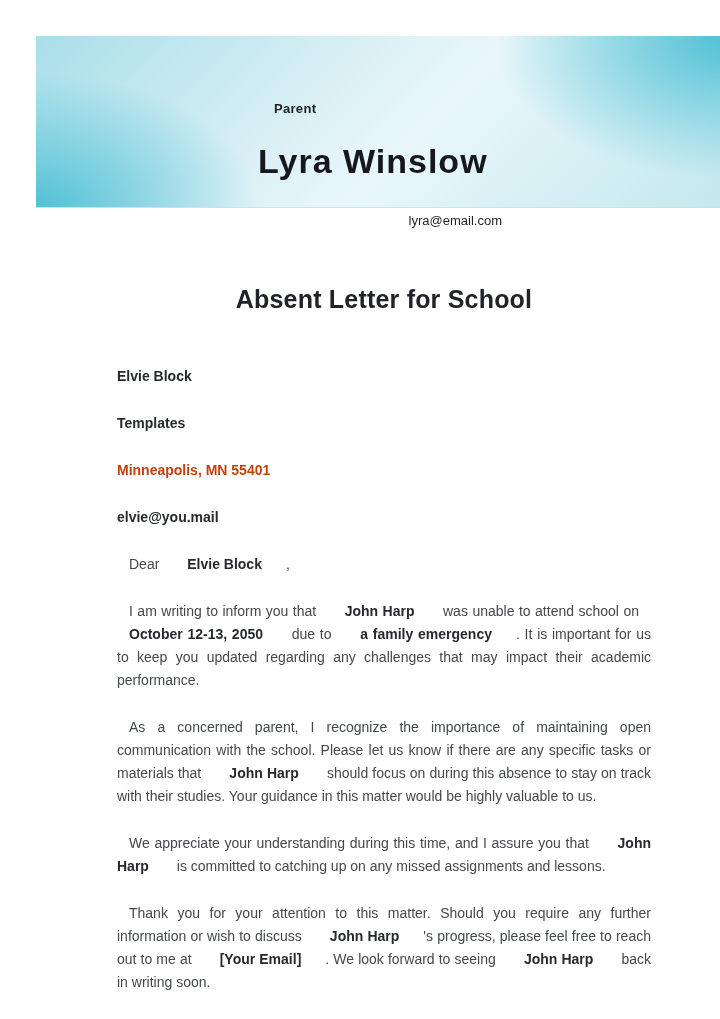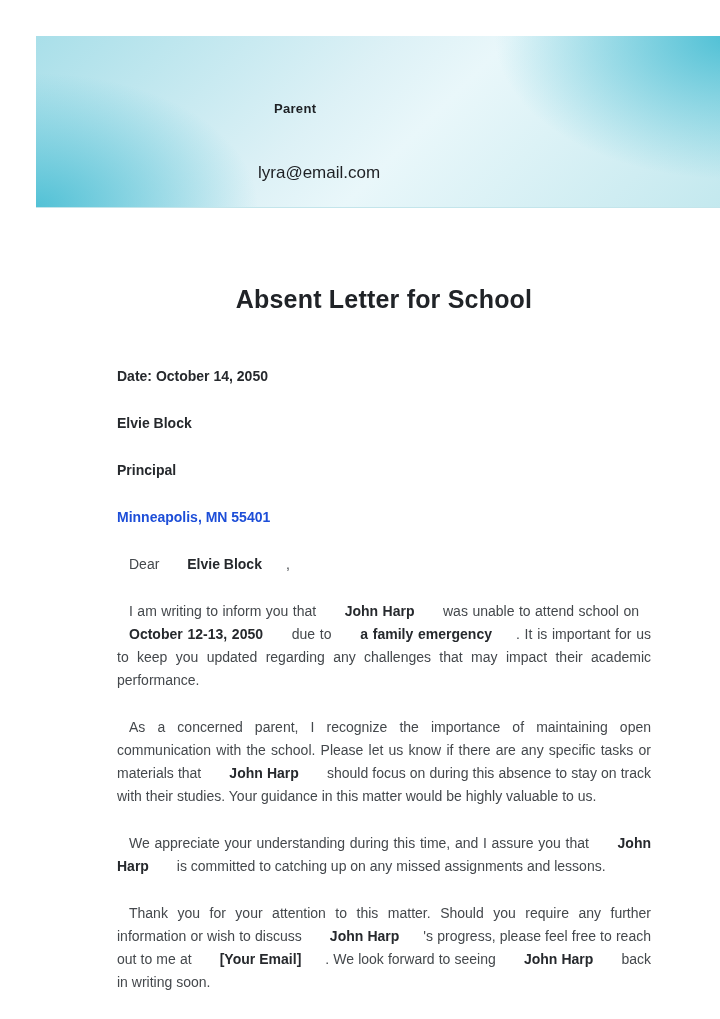--- a/index.html
+++ b/index.html
@@ -40,26 +40,26 @@
   }
   .letterhead-name {
     font-size: 34px;
     font-weight: 700;
     color: #16181c;
     letter-spacing: 1px;
     line-height: 1.05;
     white-space: nowrap;
   }
   .letterhead-email {
-    font-size: 17px;
+    font-size: 13px;
     font-weight: 500;
     color: #1d2024;
-    text-align: left;
+    text-align: right;
     padding-right: 20px;
-    margin-top: 23px;
+    margin-top: 9px;
   }
 
   
   .content {
     padding: 0 57px;
   }
   .letter-title {
     margin-top: 64px;
     text-align: center;
     font-size: 25px;
@@ -103,32 +103,33 @@
   }
 </style>
 </head>
 <body>
 
 <div class="page">
 
   <div class="letterhead">
     <div class="letterhead-inner">
       <div class="letterhead-role">Parent</div>
+      <div class="letterhead-name">Lyra Winslow</div>
       <div class="letterhead-email">lyra@email.com</div>
     </div>
   </div>
 
   <div class="content">
     <h1 class="letter-title">Absent Letter for School</h1>
 
     <div class="body-text">
-      <p style="font-weight:700;color:#26292d;">Date: October 14, 2050</p>
       <p style="font-weight:700;color:#26292d;">Elvie Block</p>
-      <p style="font-weight:700;color:#26292d;">Principal</p>
-      <p style="font-weight:700;color:#1d4ed8;">Minneapolis, MN 55401</p>
+      <p style="font-weight:700;color:#26292d;">Templates</p>
+      <p style="font-weight:700;color:#c2410c;">Minneapolis, MN 55401</p>
+      <p style="font-weight:700;color:#26292d;">elvie@you.mail</p>
 
       <p><span>Dear </span><b>Elvie Block</b><span>,</span></p>
 
       <p class="para"><span>I am writing to inform you that </span><b>John Harp</b><span> was unable to attend school on </span><b>October 12-13, 2050</b><span> due to </span><b>a family emergency</b><span>. It is important for us to keep you updated regarding any challenges that may impact their academic performance.</span></p>
       <p class="para"><span>As a concerned parent, I recognize the importance of maintaining open communication with the school. Please let us know if there are any specific tasks or materials that </span><b>John Harp</b><span> should focus on during this absence to stay on track with their studies. Your guidance in this matter would be highly valuable to us.</span></p>
       <p class="para"><span>We appreciate your understanding during this time, and I assure you that </span><b>John Harp</b><span> is committed to catching up on any missed assignments and lessons.</span></p>
       <p class="para"><span>Thank you for your attention to this matter. Should you require any further information or wish to discuss </span><b>John Harp</b><span>'s progress, please feel free to reach out to me at </span><b>[Your Email]</b><span>. We look forward to seeing </span><b>John Harp</b><span> back in writing soon.</span></p>
 
 
     </div>

